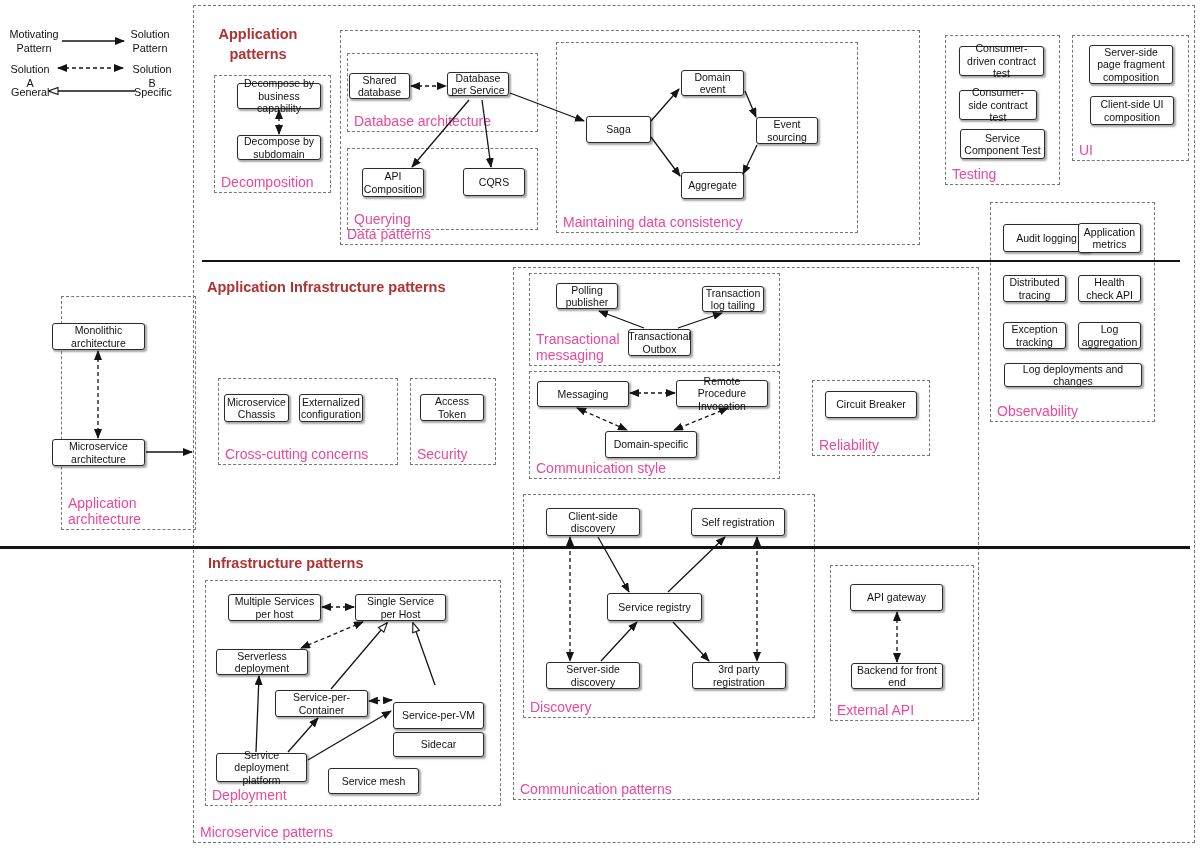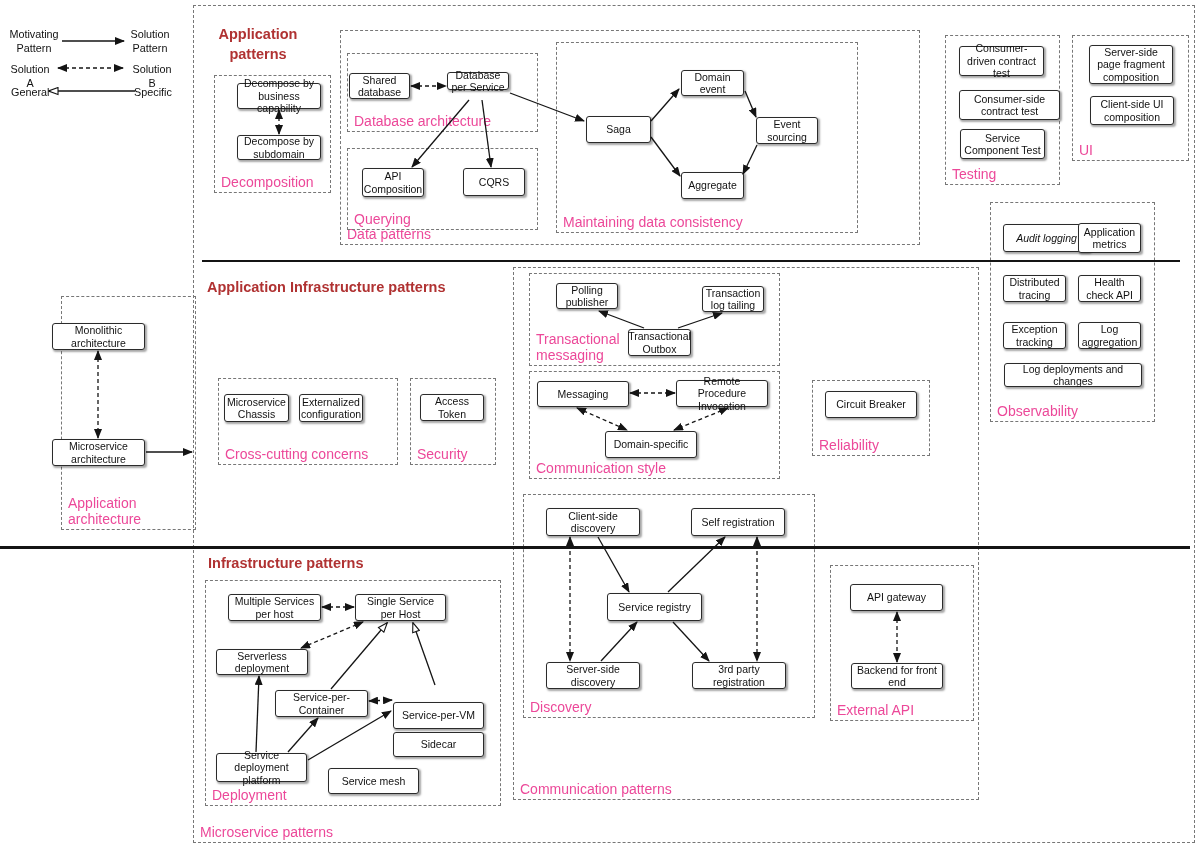--- a/index.html
+++ b/index.html
@@ -94,33 +94,33 @@
     </div>
     <div class="group" style="left: 830px; top: 565px; width: 144px; height: 156px;">
       <span class="glabel">External API</span>
     </div>
     <div class="group" style="left: 205px; top: 580px; width: 296px; height: 226px;">
       <span class="glabel">Deployment</span>
     </div>
     <div class="node" style="left: 237px; top: 83px; width: 84px; height: 26px;">Decompose by business capability</div>
     <div class="node" style="left: 237px; top: 135px; width: 84px; height: 25px;">Decompose by subdomain</div>
     <div class="node" style="left: 349px; top: 73px; width: 61px; height: 26px;">Shared database</div>
-    <div class="node" style="left: 447px; top: 72px; width: 62px; height: 18px;">Database per Service</div>
+    <div class="node" style="left: 447px; top: 72px; width: 62px; height: 24px;">Database per Service</div>
     <div class="node" style="left: 362px; top: 168px; width: 62px; height: 29px;">API Composition</div>
     <div class="node" style="left: 463px; top: 168px; width: 62px; height: 28px;">CQRS</div>
     <div class="node" style="left: 586px; top: 116px; width: 65px; height: 27px;">Saga</div>
     <div class="node" style="left: 681px; top: 70px; width: 63px; height: 26px;">Domain event</div>
     <div class="node" style="left: 756px; top: 117px; width: 62px; height: 27px;">Event sourcing</div>
     <div class="node" style="left: 681px; top: 172px; width: 63px; height: 27px;">Aggregate</div>
     <div class="node" style="left: 959px; top: 46px; width: 85px; height: 30px;">Consumer-driven contract test</div>
-    <div class="node" style="left: 959px; top: 90px; width: 101px; height: 30px;">Consumer-side contract test</div>
+    <div class="node" style="left: 959px; top: 90px; width: 78px; height: 30px;">Consumer-side contract test</div>
     <div class="node" style="left: 960px; top: 129px; width: 85px; height: 30px;">Service Component Test</div>
     <div class="node" style="left: 1089px; top: 45px; width: 84px; height: 39px;">Server-side page fragment composition</div>
     <div class="node" style="left: 1090px; top: 96px; width: 84px; height: 29px;">Client-side  UI composition</div>
-    <div class="node" style="left: 1003px; top: 224px; width: 87px; height: 28px; font-style: italic;">Audit logging</div>
+    <div class="node" style="left: 1003px; top: 224px; width: 87px; height: 28px;">Audit logging</div>
     <div class="node" style="left: 1078px; top: 223px; width: 63px; height: 30px;">Application metrics</div>
     <div class="node" style="left: 1003px; top: 275px; width: 63px; height: 27px;">Distributed tracing</div>
     <div class="node" style="left: 1078px; top: 275px; width: 63px; height: 27px;">Health check API</div>
     <div class="node" style="left: 1003px; top: 322px; width: 63px; height: 27px;">Exception tracking</div>
     <div class="node" style="left: 1078px; top: 322px; width: 63px; height: 27px;">Log aggregation</div>
     <div class="node" style="left: 1004px; top: 363px; width: 138px; height: 24px;">Log deployments and changes</div>
     <div class="node" style="left: 52px; top: 323px; width: 93px; height: 27px;">Monolithic architecture</div>
     <div class="node" style="left: 52px; top: 439px; width: 93px; height: 27px;">Microservice architecture</div>
     <div class="node" style="left: 224px; top: 394px; width: 65px; height: 28px;">Microservice Chassis</div>
     <div class="node" style="left: 299px; top: 394px; width: 64px; height: 28px;">Externalized configuration</div>

